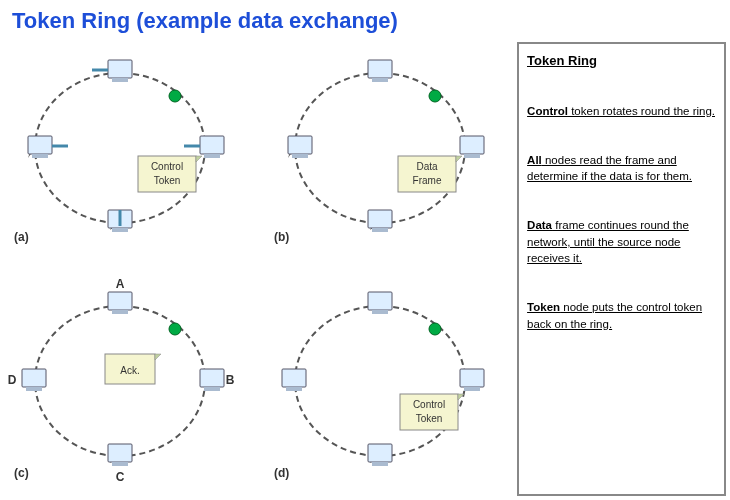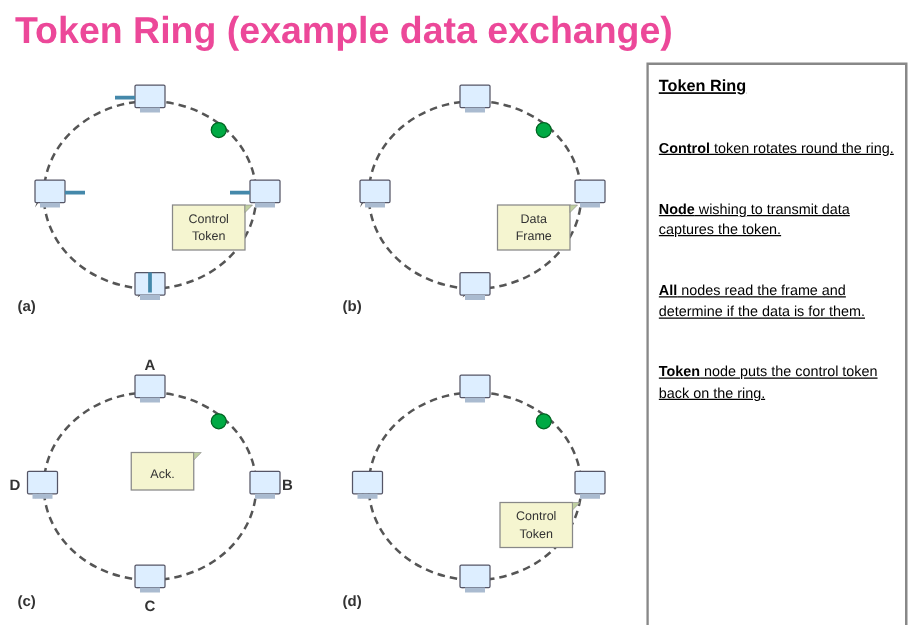--- a/index.html
+++ b/index.html
@@ -6,23 +6,23 @@
     body {
       width: 730px;
       height: 500px;
       background: #fff;
       font-family: Arial, sans-serif;
       overflow: hidden;
       position: relative;
     }
 
     #main-title {
-      font-size: 30px;
-      font-weight: bold;
-      color: #ec4899;
+      font-size: 22px;
+      font-weight: bold;
+      color: #1d4ed8;
       padding: 8px 12px 4px 12px;
     }
 
     #content-area {
       display: flex;
       flex-direction: row;
       width: 730px;
       height: 462px;
     }
 
@@ -218,18 +218,18 @@
         <text x="169" y="156" text-anchor="middle" font-size="10" fill="#333">Token</text>
       </svg>
       <span class="quadrant-label" style="left:14px; top:200px;">(d)</span>
     </div>
 
   </div>
 
   <div id="info-panel">
     <div class="panel-title">Token Ring</div>
     <p><b>Control</b> token rotates round the ring.</p>
-    <p><b>Node</b> wishing to transmit data captures the token.</p>
     <p><b>All</b> nodes read the frame and determine if the data is for them.</p>
+    <p><b>Data</b> frame continues round the network, until the source node receives it.</p>
     <p><b>Token</b> node puts the control token back on the ring.</p>
   </div>
 
 </div>
 
 </body></html>

